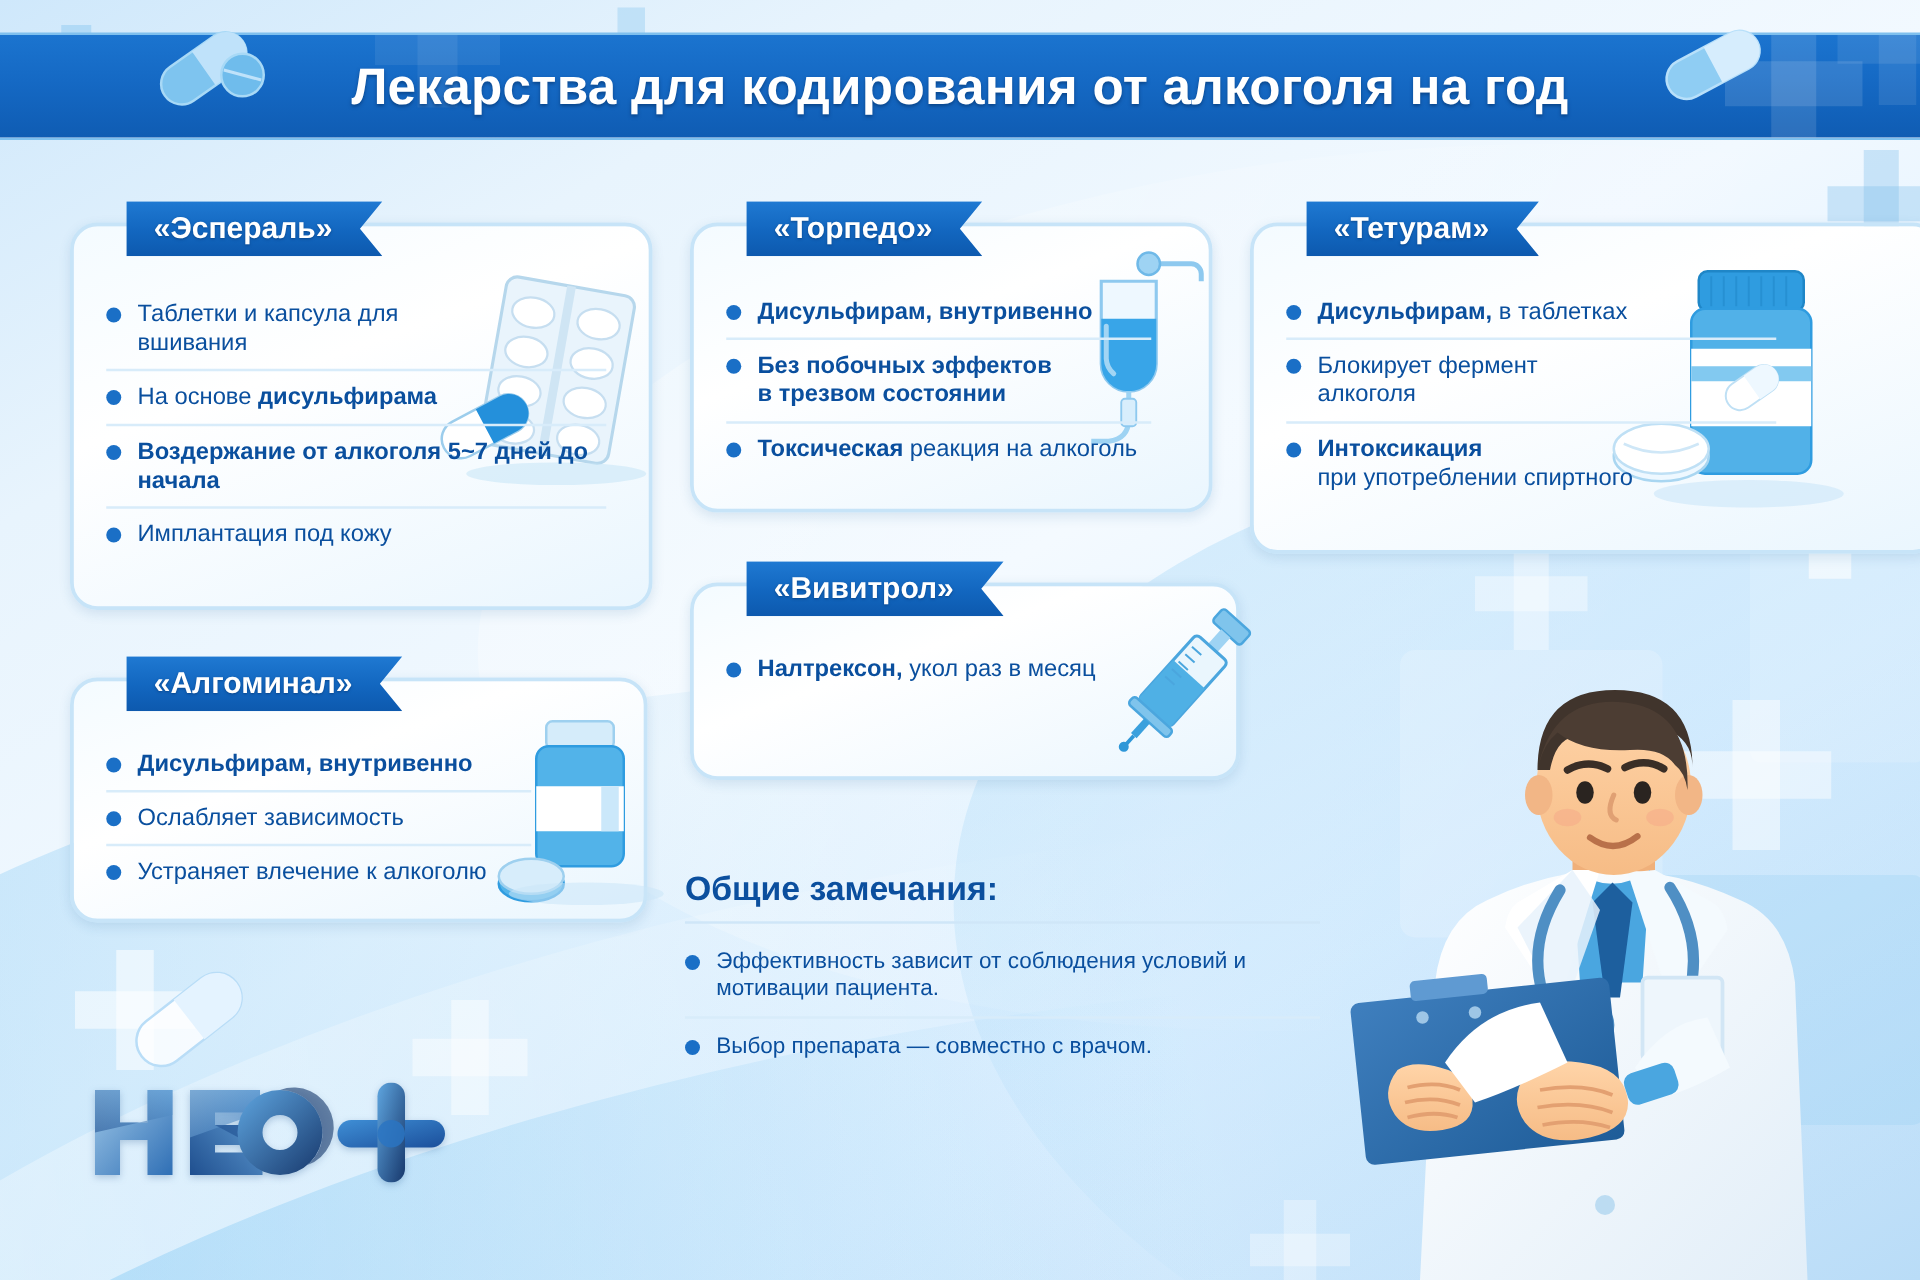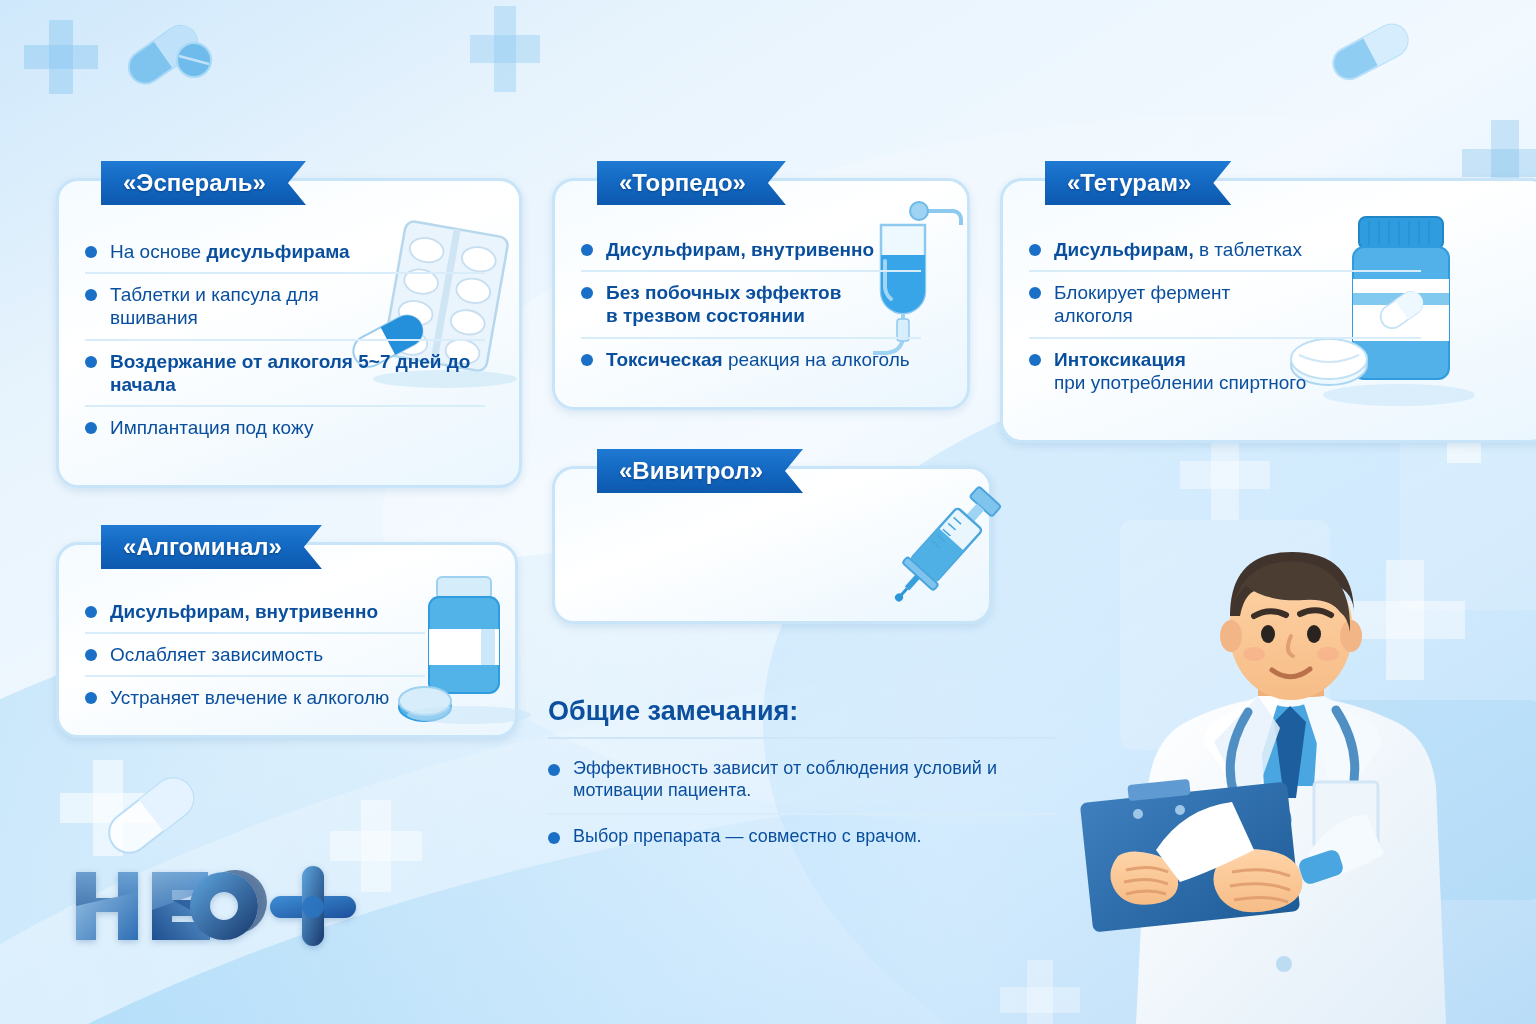--- a/index.html
+++ b/index.html
@@ -210,20 +210,35 @@
     <div class="panel" style="left:1400px;top:430px;width:140px;height:180px;background:#ffffff26;border-radius:8px;"></div>
 
     <svg class="illus" style="left:90px;top:766px;" width="120" height="96" viewBox="0 0 120 96">
       <g transform="rotate(-38 60 48)">
         <rect x="12" y="30" width="96" height="40" rx="20" fill="#ffffffcc" stroke="#b9ddf7" stroke-width="2"></rect>
         <path d="M60 30 h28 a20 20 0 0 1 0 40 H60 z" fill="#e4f3ff"></path>
       </g>
     </svg>
   </div>
 
+  <div id="header-band">
+    <div class="bandcross plus" style="left:1380px;top:-16px;width:110px;height:110px;color:#ffffff1f;">
+        <i class="h"></i>
+        <i class="v"></i>
+      </div>
+    <div class="bandcross plus" style="left:1470px;top:-40px;width:96px;height:96px;color:#ffffff17;">
+        <i class="h"></i>
+        <i class="v"></i>
+      </div>
+    <div class="bandcross plus" style="left:300px;top:-42px;width:100px;height:100px;color:#ffffff12;">
+        <i class="h"></i>
+        <i class="v"></i>
+      </div>
+    <h1 id="poster-title">Лекарства для кодирования от алкоголя на год</h1>
+  </div>
 
   <svg class="title-pill left" width="100" height="70" viewBox="0 0 100 70">
     <g transform="rotate(-35 48 36)">
       <rect x="6" y="20" width="76" height="33" rx="16.5" fill="#7ec4ef" stroke="#a8d9f6" stroke-width="2"></rect>
       <path d="M44 20 h22 a16.5 16.5 0 0 1 0 33 H44 z" fill="#bfe2fa"></path>
     </g>
     <circle cx="76" cy="44" r="17" fill="#6fbcec" stroke="#a8d9f6" stroke-width="2"></circle>
     <path d="M61 40 L91 48" stroke="#bfe2fa" stroke-width="2.4"></path>
   </svg>
   <svg class="title-pill right" width="96" height="66" viewBox="0 0 96 66">
@@ -254,25 +269,25 @@
       <g transform="rotate(-28 40 130)">
         <rect x="2" y="114" width="74" height="31" rx="15.5" fill="#ffffff" stroke="#9ccdec" stroke-width="2"></rect>
         <path d="M39 114 h22 a15.5 15.5 0 0 1 0 31 H39 z" fill="#2490db"></path>
       </g>
       <ellipse cx="96" cy="168" rx="72" ry="9" fill="#cde8f8" opacity=".65"></ellipse>
     </svg>
 
     <div class="bullets" style="position:absolute; left:26px; top:50px; width:400px;">
       <div class="bullet">
         <span class="dot"></span>
+        <span class="btext" style="max-width:230px;">Таблетки и капсула для вшивания</span>
+      </div>
+      <div class="bullet">
+        <span class="dot"></span>
         <span class="btext"><span>На основе </span><b>дисульфирама</b></span>
-      </div>
-      <div class="bullet">
-        <span class="dot"></span>
-        <span class="btext" style="max-width:230px;">Таблетки и капсула для вшивания</span>
       </div>
       <div class="bullet">
         <span class="dot"></span>
         <span class="btext"><b>Воздержание от алкоголя 5~7 дней до начала</b></span>
       </div>
       <div class="bullet">
         <span class="dot"></span>
         <span class="btext">Имплантация под кожу</span>
       </div>
     </div>
@@ -357,20 +372,24 @@
           <path d="M60 50 h10 M60 58 h10 M60 66 h10 M60 74 h10 M60 82 h10"></path>
         </g>
         <rect x="52" y="110" width="42" height="8" rx="3" fill="#7fc4ec" stroke="#4ba6de" stroke-width="2"></rect>
         <rect x="70" y="118" width="6" height="16" fill="#3aa0dd"></rect>
         <path d="M73 134 l0 14" stroke="#2e97d8" stroke-width="3"></path>
         <circle cx="73" cy="146" r="4" fill="#2e97d8"></circle>
       </g>
     </svg>
 
     <div class="bullets" style="position:absolute; left:26px; top:46px; width:320px;">
+      <div class="bullet">
+        <span class="dot"></span>
+        <span class="btext"><b>Налтрексон,</b><span> укол раз в месяц</span></span>
+      </div>
     </div>
   </div>
 
   <div class="card" id="card-algominal" style="left:56px; top:542px; width:462px; height:196px;">
     <div class="ribbon">«Алгоминал»</div>
 
     <svg class="illus" style="left:326px; top:22px;" width="150" height="160" viewBox="0 0 150 160">
       <rect x="52" y="10" width="54" height="22" rx="5" fill="#d5ecfa" stroke="#9ed0ef" stroke-width="2"></rect>
       <rect x="44" y="30" width="70" height="96" rx="10" fill="#52b3e9" stroke="#2f9ce0" stroke-width="2"></rect>
       <rect x="44" y="62" width="70" height="36" fill="#ffffff"></rect>

